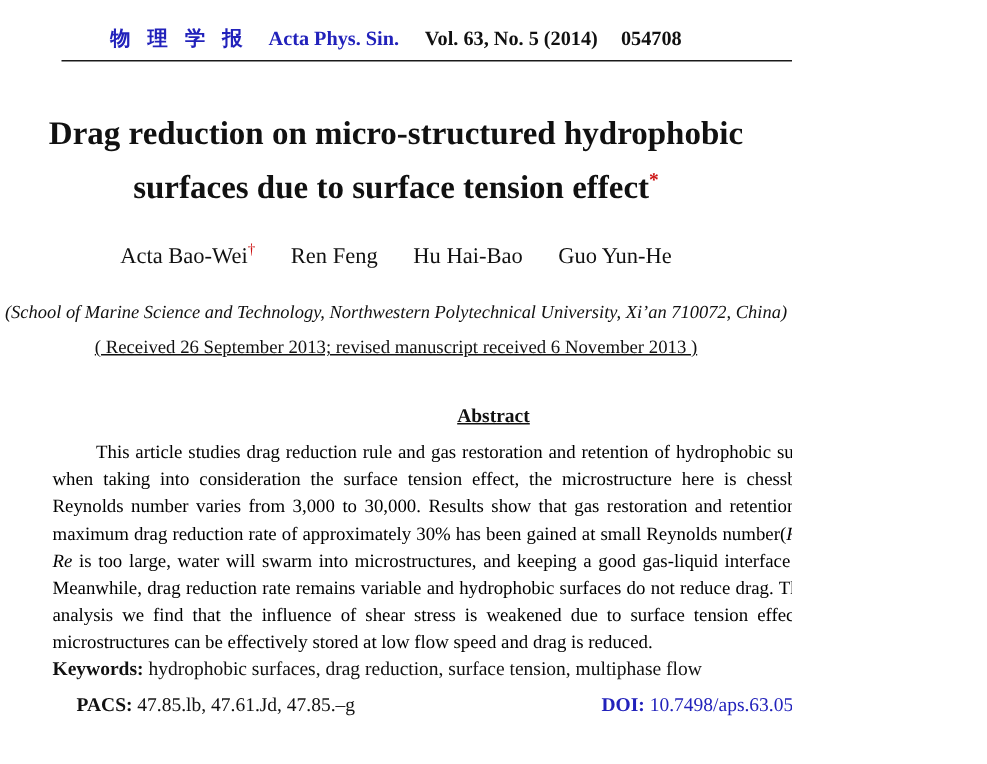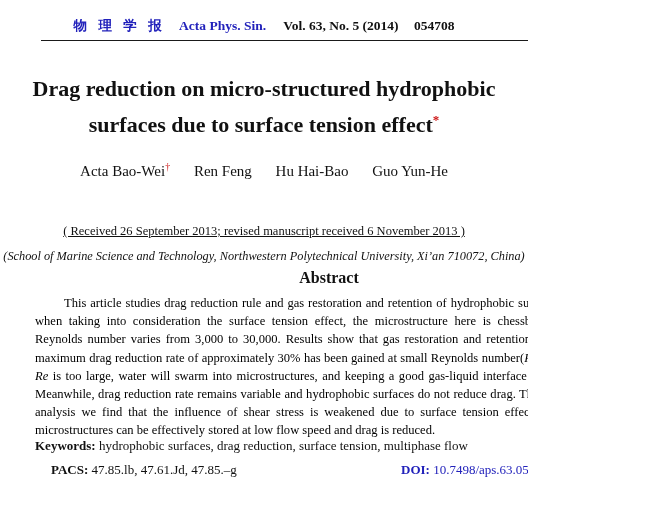--- a/index.html
+++ b/index.html
@@ -41,33 +41,33 @@
   .authors-line {
     position:absolute; top:161px; left:0; right:0;
     text-align:center; font-size:15px; color:#111;
   }
   .authors-line .author { margin:0 10px; }
   .authors-line sup { font-size:10px; }
   
   .affiliation-line {
     position:absolute; top:201px; left:0; right:0;
     text-align:center; font-style:italic;
-    font-size:12.3px; color:#111;margin-top:48px;
+    font-size:12.3px; color:#111;
   }
   .dates-line {
     position:absolute; top:224px; left:0; right:0;
     text-align:center; font-size:12.5px; color:#111;text-decoration:underline;
   }
   
   .abstract-block {
     position:absolute; top:269px; left:35px; width:588px;
   }
   .abstract-heading {
     margin:0; text-align:center;
-    font-size:16px; font-weight:bold; color:#111;
+    font-size:13px; font-weight:bold; color:#111;text-decoration:underline;
   }
   .abstract-body {
     margin:7px 0 0 0;
     font-size:12.55px; line-height:18.2px;
     text-align:justify; text-indent:29px;
     color:#000000;
   }
   .abstract-body i { font-style:italic; }
   
   .keywords-line {

